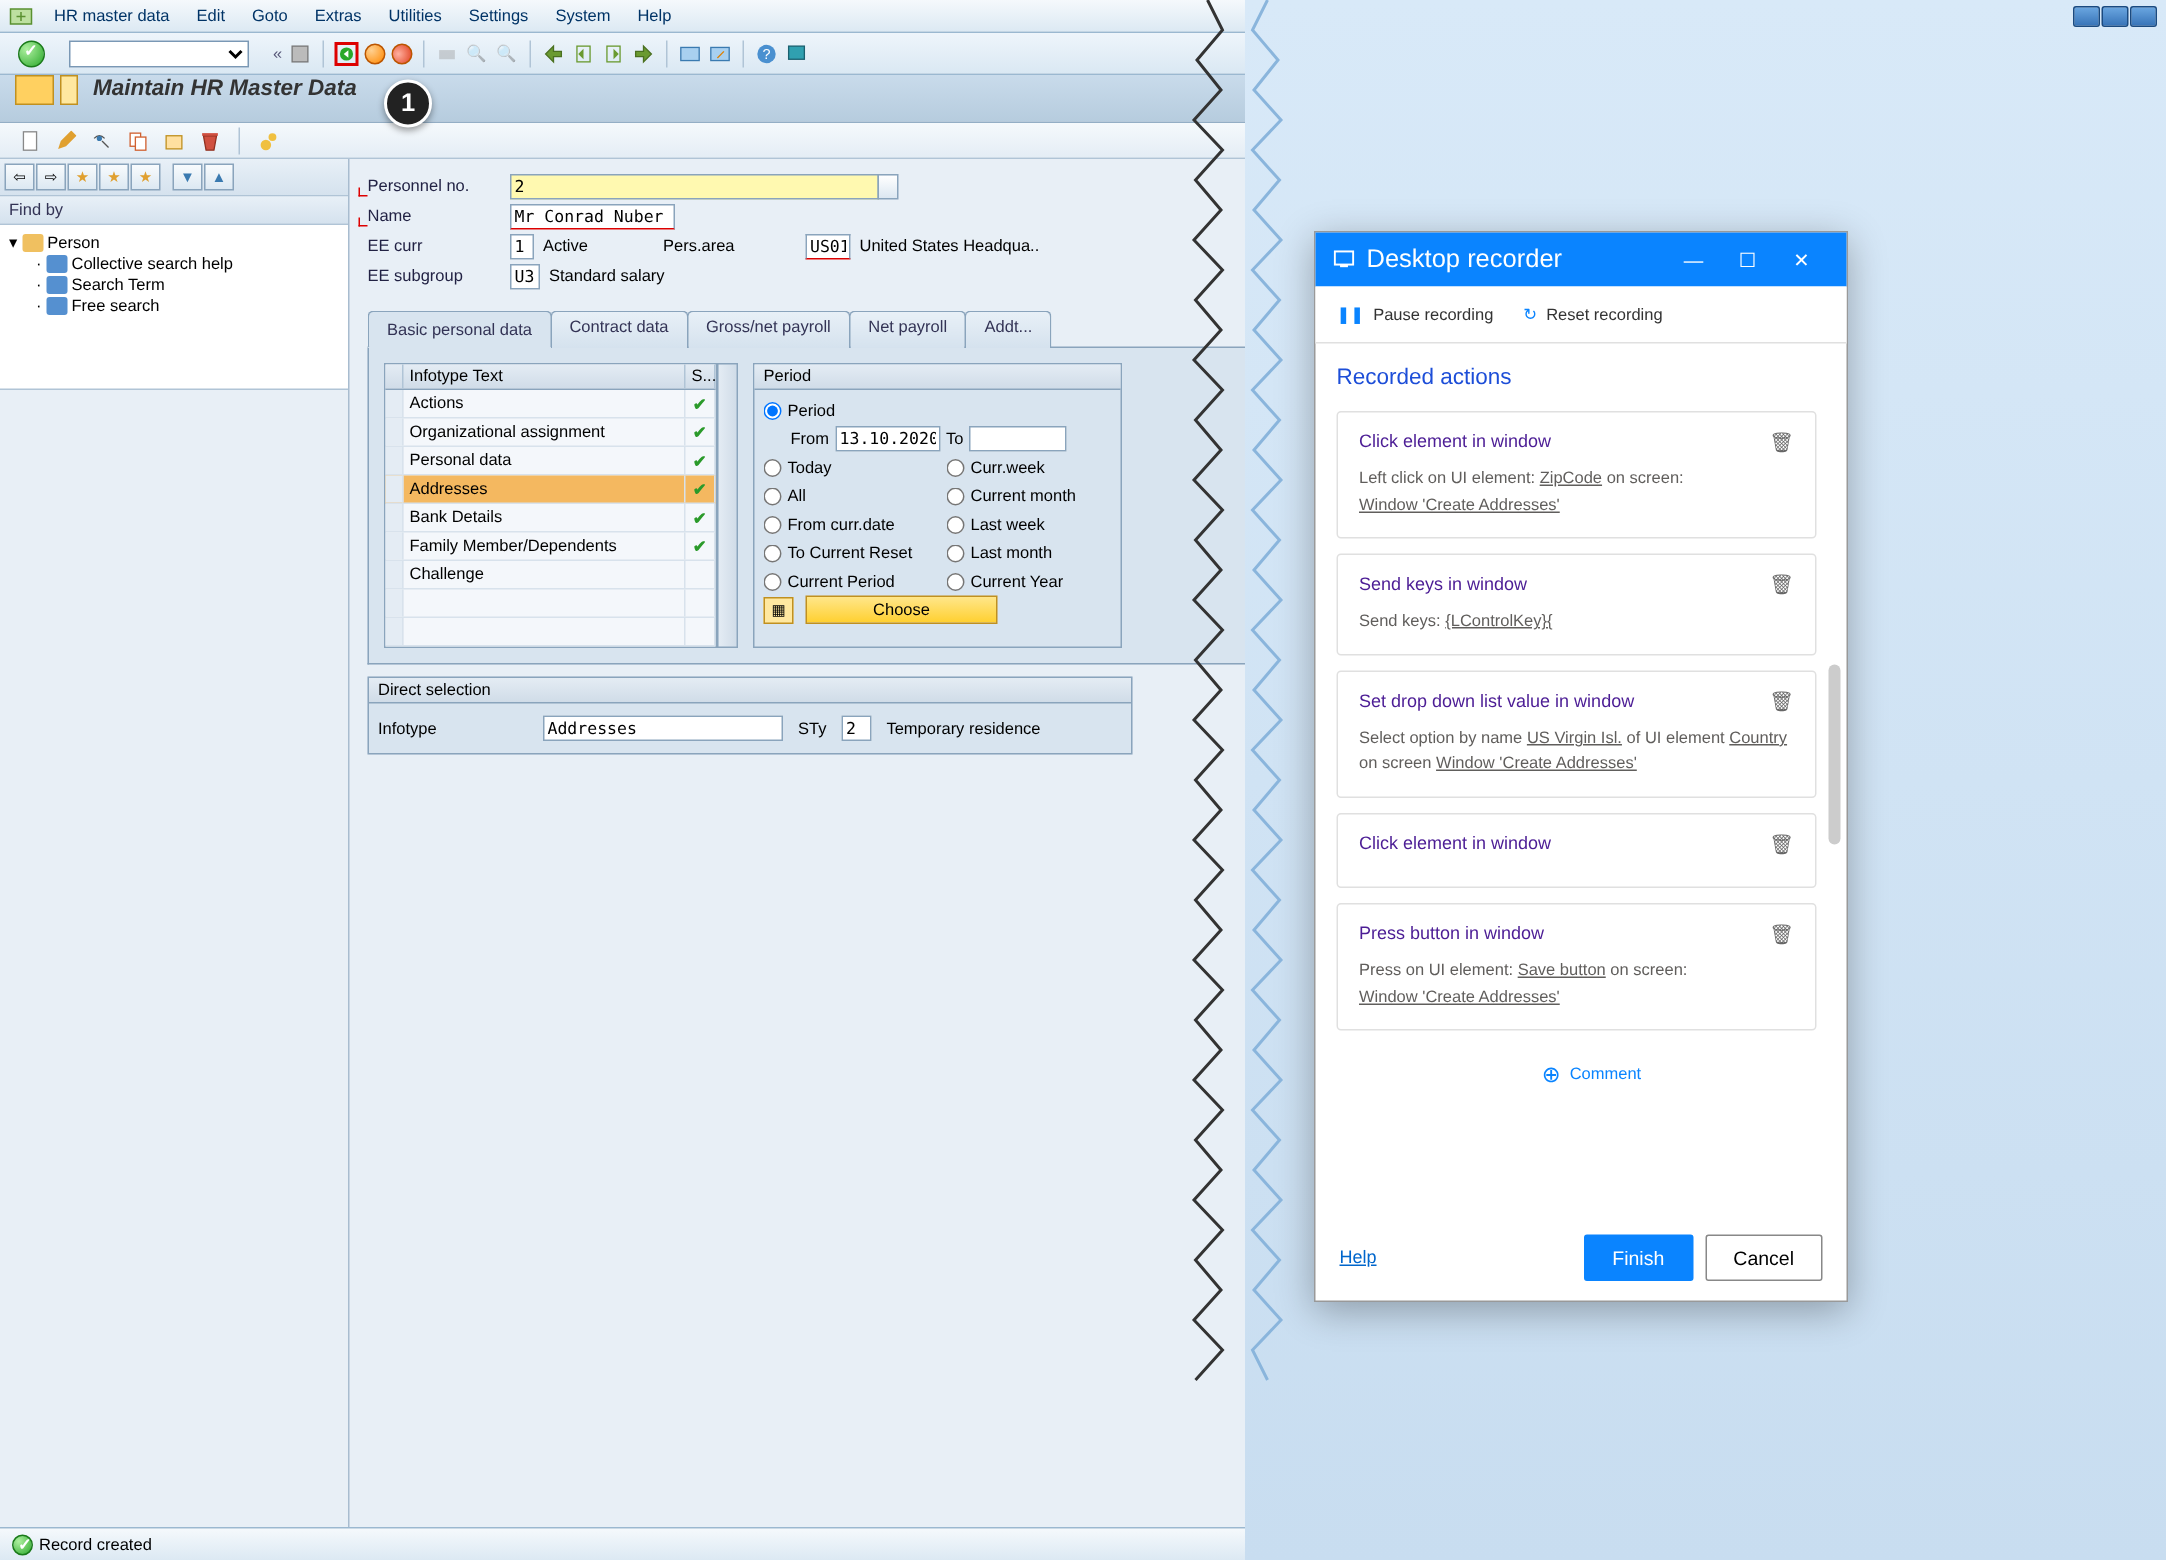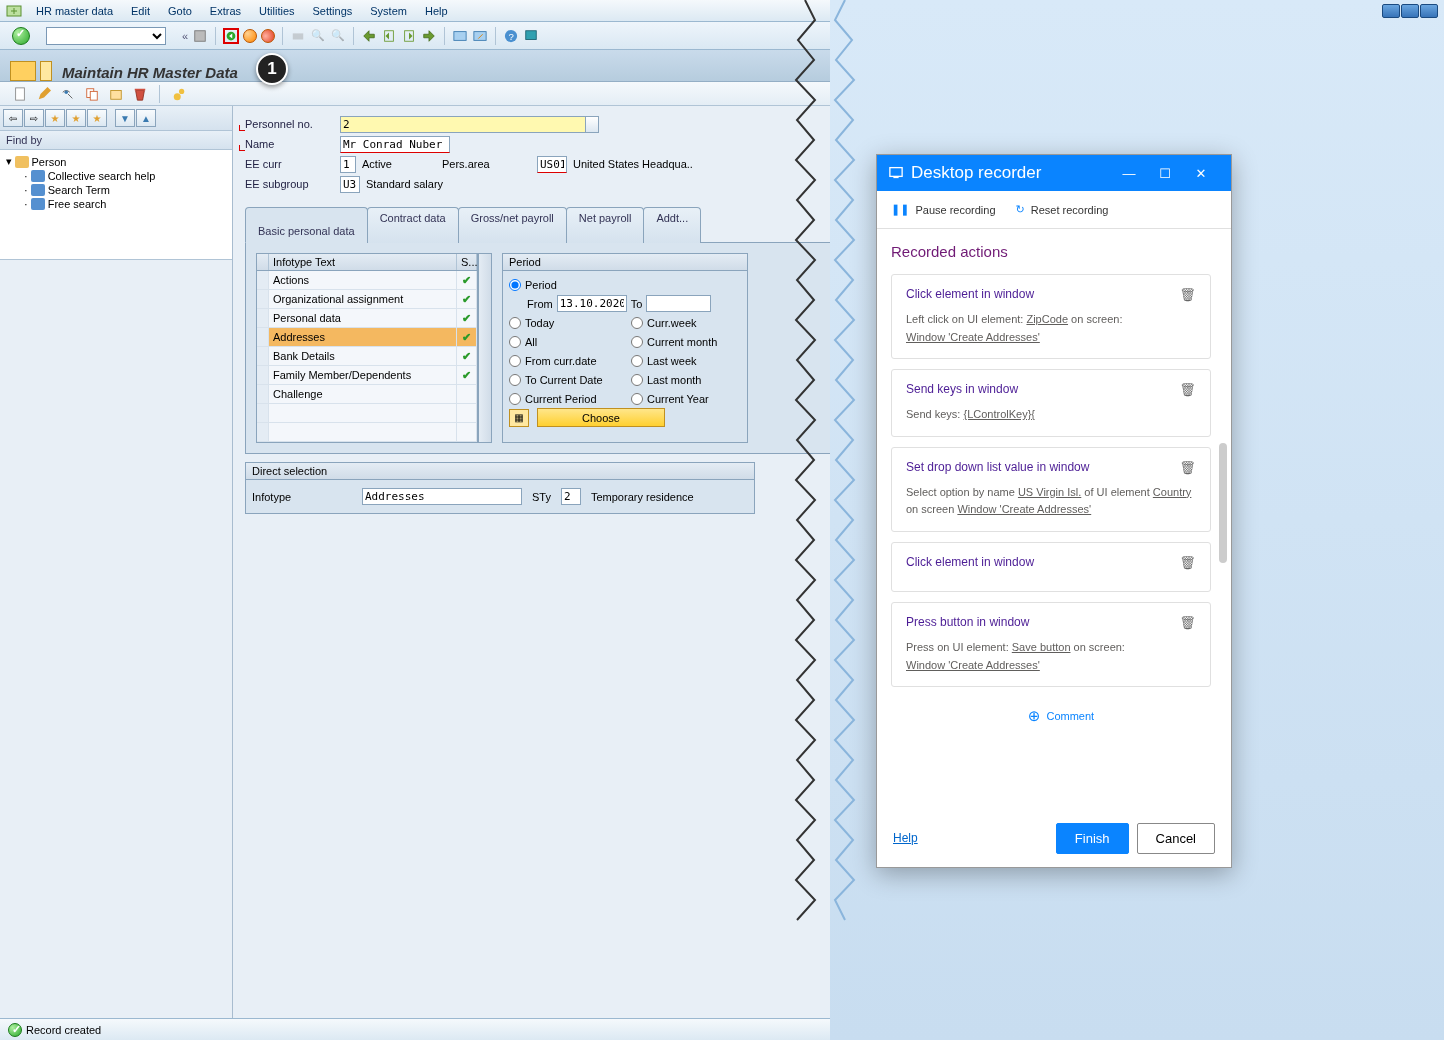--- a/index.html
+++ b/index.html
@@ -8,21 +8,21 @@
 .menubar .menuicon{width:16px;height:16px;display:inline-block;margin-right:4px}
 .menuitem{padding:2px 8px;color:#003366;cursor:default}
 .toolbar{background:linear-gradient(#eef5fb,#dae8f3);height:28px;border-bottom:1px solid #9bb8d0;display:flex;align-items:center;padding-left:12px;gap:4px}
 .greenok{width:18px;height:18px;background:radial-gradient(circle at 30% 30%,#aef0a0,#2aa82a);border:1px solid #1a7a1a;border-radius:50%;position:relative}
 .greenok:after{content:"✓";color:#fff;position:absolute;left:3px;top:-1px;font-size:11px;font-weight:bold}
 .cmdbox{width:120px;height:18px;border:1px solid #7a98b5;background:#fff}
 .tbicon{width:16px;height:16px;display:inline-block;border:1px solid transparent}
 .divider{width:1px;height:18px;background:#b0c4d6;margin:0 3px}
 .redbox{border:2px solid #d00}
 .orangecirc{width:14px;height:14px;border-radius:50%;background:radial-gradient(circle at 30% 30%,#ffd090,#ff8800);border:1px solid #bb5500}
-.titlebar{background:linear-gradient(#c9dbeb,#b6ccde);height:32px;display:flex;align-items:flex-end;padding-left:10px;border-bottom:1px solid #94aec5}
+.titlebar{background:linear-gradient(#c9dbeb,#b6ccde);height:32px;display:flex;align-items:flex-start;padding-left:10px;border-bottom:1px solid #94aec5}
 .titlebadge{width:26px;height:20px;background:#ffd060;border:1px solid #c09020;margin-right:4px}
 .titlearrow{width:12px;height:20px;background:#ffe8a0;border:1px solid #c09020;margin-right:10px}
 .titletext{font-weight:bold;font-style:italic;font-size:15px;color:#333}
 .subtoolbar{background:linear-gradient(#f5f9fc,#e4edf5);height:24px;border-bottom:1px solid #b0c4d6;display:flex;align-items:center;padding-left:12px;gap:8px}
 .content{display:flex;background:#e8eff6;height:calc(100% - 22px - 28px - 32px - 24px - 22px);position:relative}
 .leftpane{width:233px;border-right:1px solid #a8bccf}
 .navicons{background:linear-gradient(#e8f0f7,#d5e2ee);padding:3px;display:flex;gap:1px;border-bottom:1px solid #b0c4d6}
 .navico{width:20px;height:18px;border:1px solid #8aa4bc;background:linear-gradient(#f8fbfd,#dce8f2);display:flex;align-items:center;justify-content:center;font-size:10px}
 .findby{background:linear-gradient(#e8f0f7,#d5e2ee);padding:3px 6px;border-bottom:1px solid #b0c4d6;color:#335}
 .tree{padding:4px 6px;background:#fff;height:110px;border-bottom:1px solid #b0c4d6}
@@ -33,21 +33,21 @@
 .mainpane{flex:1;padding:8px 12px;position:relative}
 .fieldrow{display:flex;align-items:center;height:20px;margin-bottom:0}
 .fieldlabel{width:95px;color:#224}
 .redtick{position:relative}
 .redtick:before{content:"";position:absolute;left:-6px;bottom:-1px;width:5px;height:5px;border-left:1px solid #d00;border-bottom:1px solid #d00}
 input.f{height:17px;border:1px solid #8aa4bc;padding:0 2px;background:#fff;font-family:monospace;font-size:11px}
 .yellowfield{background:#fff9b0!important}
 .searchbtn{width:14px;height:17px;border:1px solid #8aa4bc;background:linear-gradient(#fff,#dce7f1);margin-left:-1px}
 .tabstrip{margin-top:12px;display:flex;border-bottom:1px solid #8aa4bc;position:relative}
 .tab{padding:4px 12px 5px;border:1px solid #8aa4bc;border-bottom:none;background:linear-gradient(#e8f0f7,#d5e2ee);margin-right:-1px;border-radius:4px 4px 0 0;color:#335;position:relative;top:1px}
-.tab.active{background:#d8e4ef;border-bottom:1px solid #d8e4ef;padding-top:17px}
+.tab.active{background:#d8e4ef;border-bottom:1px solid #d8e4ef;padding-top:6px}
 .tabnav{margin-left:auto;display:flex;gap:1px}
 .tabnavbtn{width:14px;height:16px;border:1px solid #8aa4bc;background:linear-gradient(#fff,#dce7f1);font-size:8px;text-align:center}
 .tabcontent{border:1px solid #8aa4bc;border-top:none;background:#d8e4ef;padding:10px;display:flex;gap:10px}
 .infotable{border:1px solid #8aa4bc;background:#f4f7fb;width:222px}
 .infohead{display:flex;background:linear-gradient(#e4ecf4,#d0dce8);border-bottom:1px solid #8aa4bc}
 .infohead .cell{padding:2px 4px;border-right:1px solid #b0c4d6}
 .infohead .c1{width:12px}
 .infohead .c2{flex:1}
 .infohead .c3{width:20px}
 .inforow{display:flex;border-bottom:1px solid #d8e2ec}
@@ -75,21 +75,21 @@
 .rwbtn{width:18px;height:14px;background:linear-gradient(#6aa6e0,#3874b8);border:1px solid #1a4a80;border-radius:2px}
 .recorder{position:absolute;left:876px;top:154px;width:356px;height:714px;background:#fff;border:1px solid #999;box-shadow:0 6px 24px rgba(0,0,0,0.3);display:flex;flex-direction:column}
 .rechead{background:#0a84ff;height:36px;display:flex;align-items:center;padding:0 12px;color:#fff}
 .rechead .title{font-size:17px;flex:1}
 .recheadbtn{width:36px;height:36px;display:flex;align-items:center;justify-content:center;color:#fff;font-size:13px}
 .rectoolbar{background:#fff;height:38px;border-bottom:1px solid #e0e0e0;display:flex;align-items:center;padding:0 14px;gap:20px;font-size:12px}
 .rectoolbar span{display:flex;align-items:center;gap:6px;color:#333}
 .recbody{flex:1;padding:14px 0 14px 14px;overflow:hidden;position:relative}
 .recscroll{position:absolute;right:4px;top:14px;bottom:14px;width:12px}
 .recscrollthumb{position:absolute;right:0;top:200px;width:8px;height:120px;background:#ccc;border-radius:4px}
-.rectitle{font-size:15px;margin-bottom:14px;color:#701a75}
+.rectitle{font-size:15px;margin-bottom:14px;color:#1d4ed8}
 .actioncard{border:1px solid #e0e0e0;border-radius:3px;padding:12px 14px;margin-bottom:10px;margin-right:20px;position:relative;font-size:12px}
 .actioncard .acthead{font-size:12px;color:#4c1d95;margin-bottom:10px}
 .actioncard .actbody{color:#605e5c;line-height:1.6}
 .trash{position:absolute;right:14px;top:12px;color:#666;font-size:13px}
 .ul{text-decoration:underline;color:#605e5c}
 .addcomment{display:flex;align-items:center;justify-content:center;gap:6px;color:#0a84ff;padding:10px;font-size:12px}
 .recfooter{height:58px;border-top:none;display:flex;align-items:center;padding:0 16px}
 .helplink{color:#0066cc;text-decoration:underline;font-size:12px}
 .btn{padding:7px 18px;border-radius:2px;font-size:13px;cursor:default}
 .btn-primary{background:#0a84ff;color:#fff;border:1px solid #0a84ff}
@@ -377,21 +377,21 @@
               <span>Current month</span>
             </div>
           <div class="periodrow">
               <input type="radio" class="radio" style="">
               <span style="width:102px">From curr.date</span>
               <input type="radio" class="radio" style="">
               <span>Last week</span>
             </div>
           <div class="periodrow">
               <input type="radio" class="radio" style="">
-              <span style="width:102px">To Current Date</span>
+              <span style="width:102px">To Current Reset</span>
               <input type="radio" class="radio" style="">
               <span>Last month</span>
             </div>
           <div class="periodrow">
               <input type="radio" class="radio" style="">
               <span style="width:102px">Current Period</span>
               <input type="radio" class="radio" style="">
               <span>Current Year</span>
             </div>
           <div class="periodrow">

